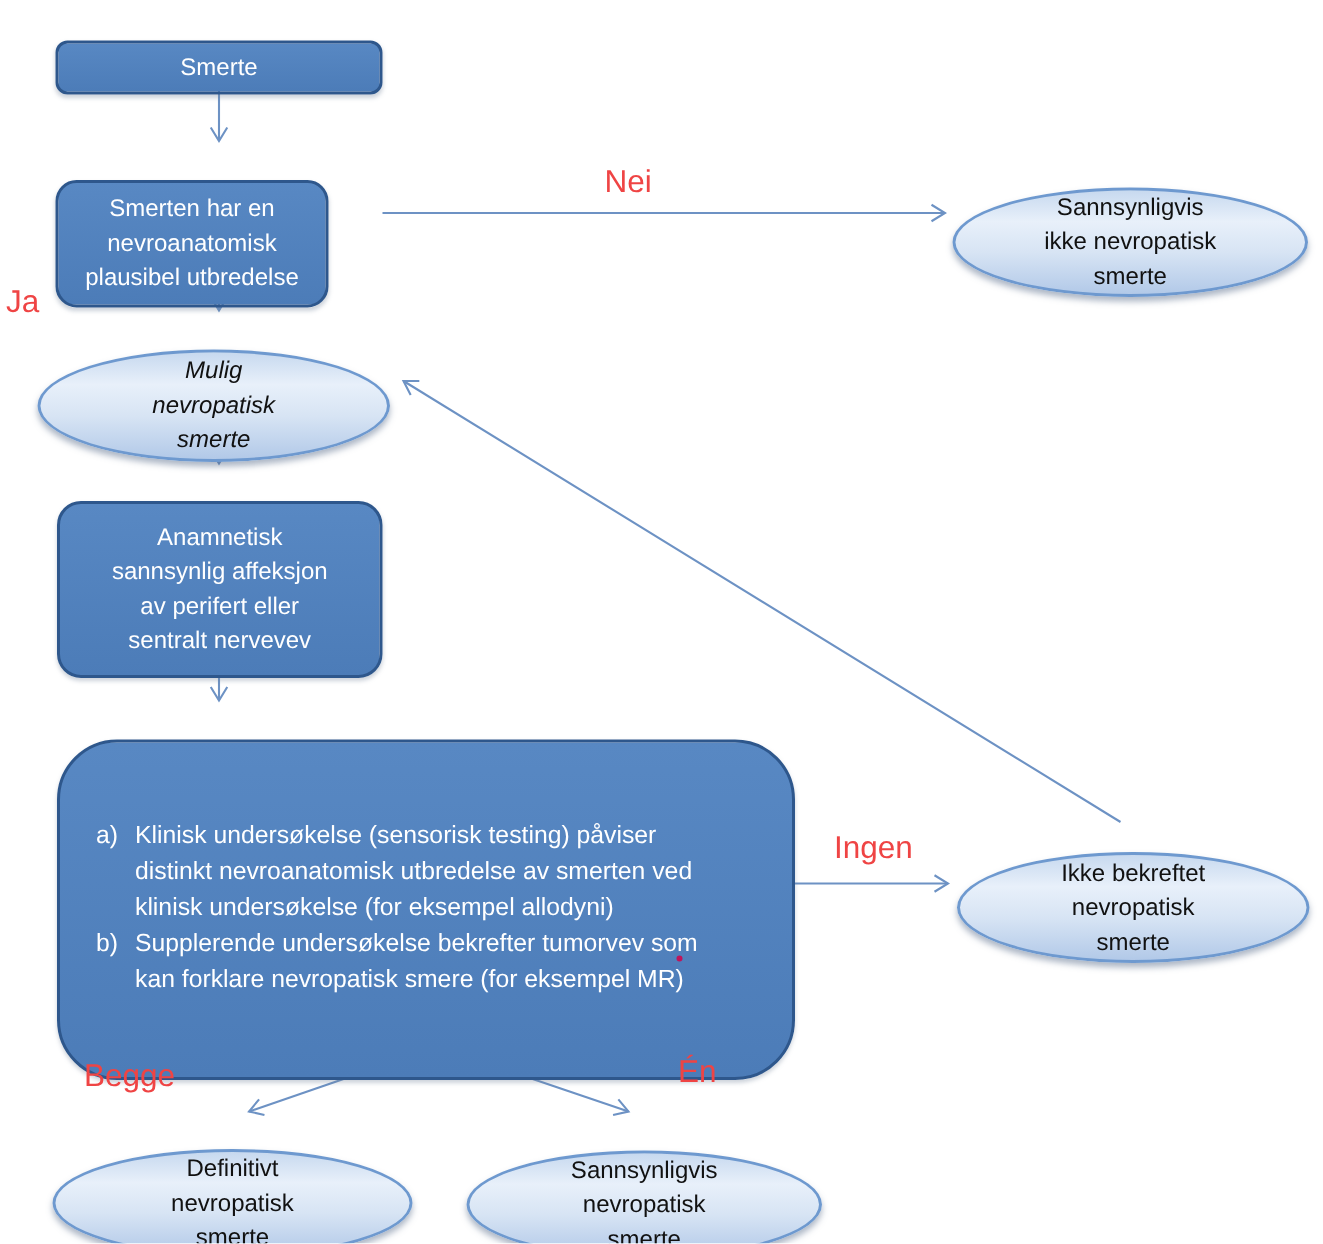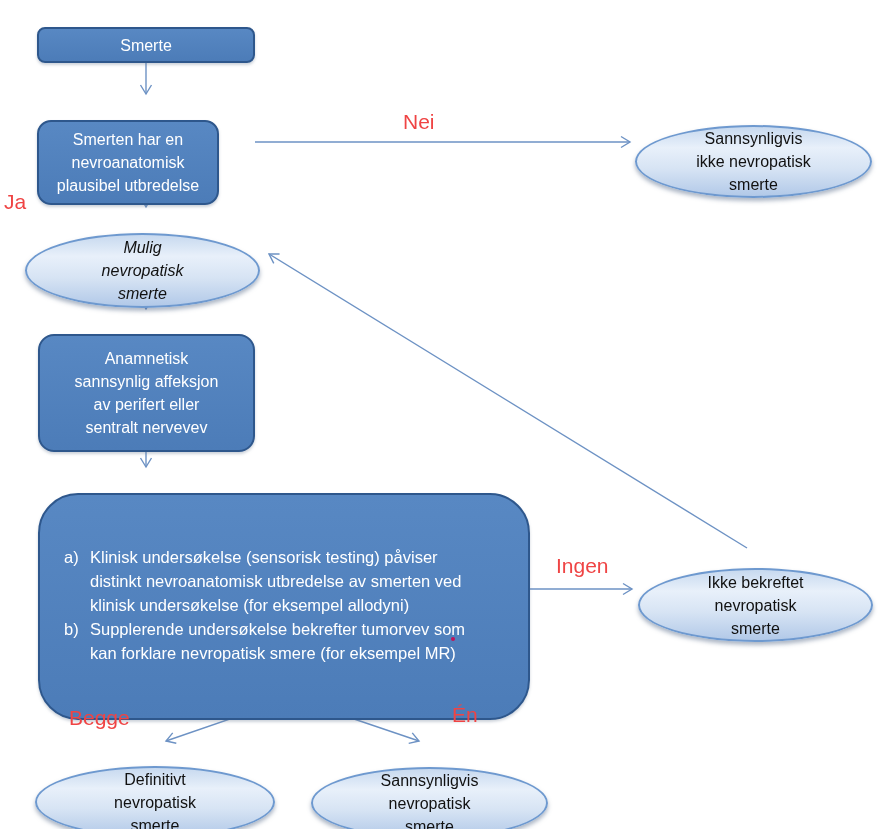--- a/index.html
+++ b/index.html
@@ -111,18 +111,18 @@
 
   <div class="node ellipse" style="left:311px;top:747px;width:237px;height:72px;">
     <div class="node-text">Sannsynligvis
 nevropatisk
 smerte</div>
   </div>
 
   <div class="edge-label" style="left:4px;top:190px;text-align:center;">Ja</div>
   <div class="edge-label" style="left:403px;top:110px;">Nei</div>
   <div class="edge-label" style="left:544px;top:554px;margin-left:12px;">Ingen</div>
-  <div class="edge-label" style="left:69px;top:706px;">Begge</div>
+  <div class="edge-label" style="left:56px;top:706px;">Begge</div>
   <div class="edge-label" style="left:452px;top:703px;">Én</div>
 
   <div class="stray-dot" style="left:451px;top:637px;"></div>
 
 </div>
 
 </body></html>

